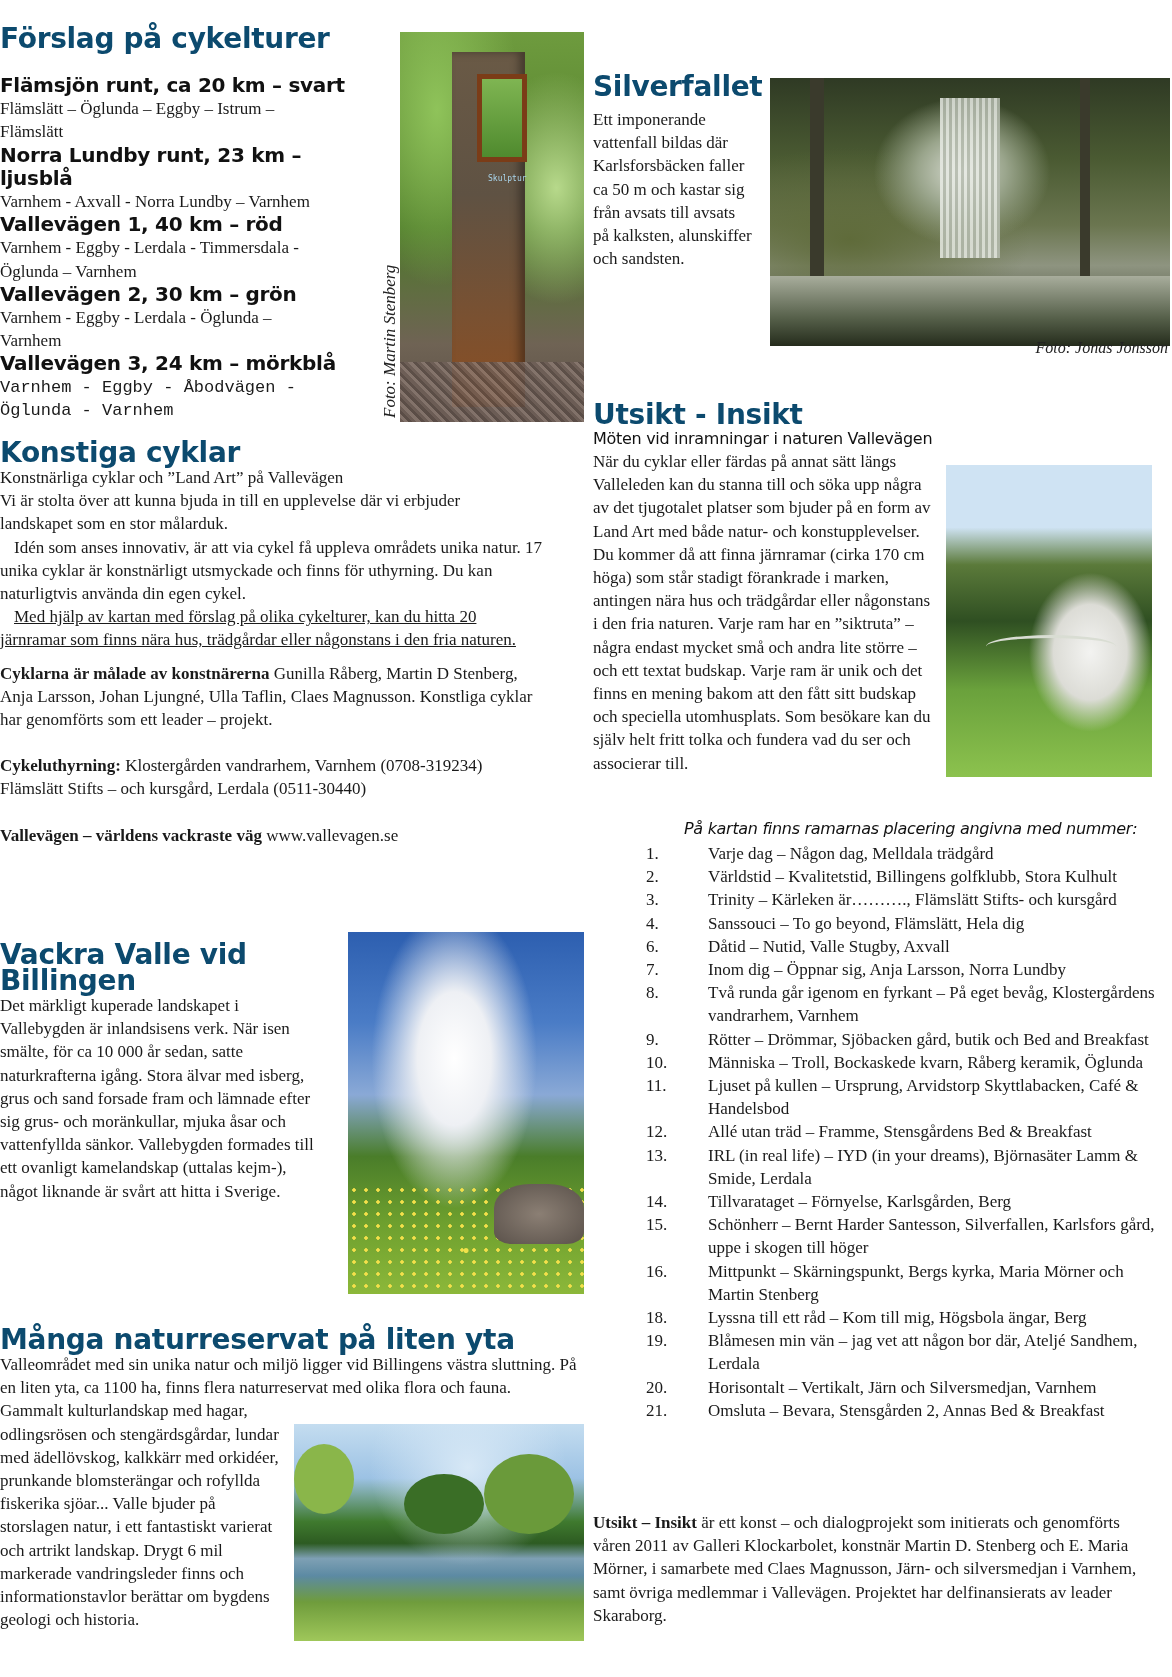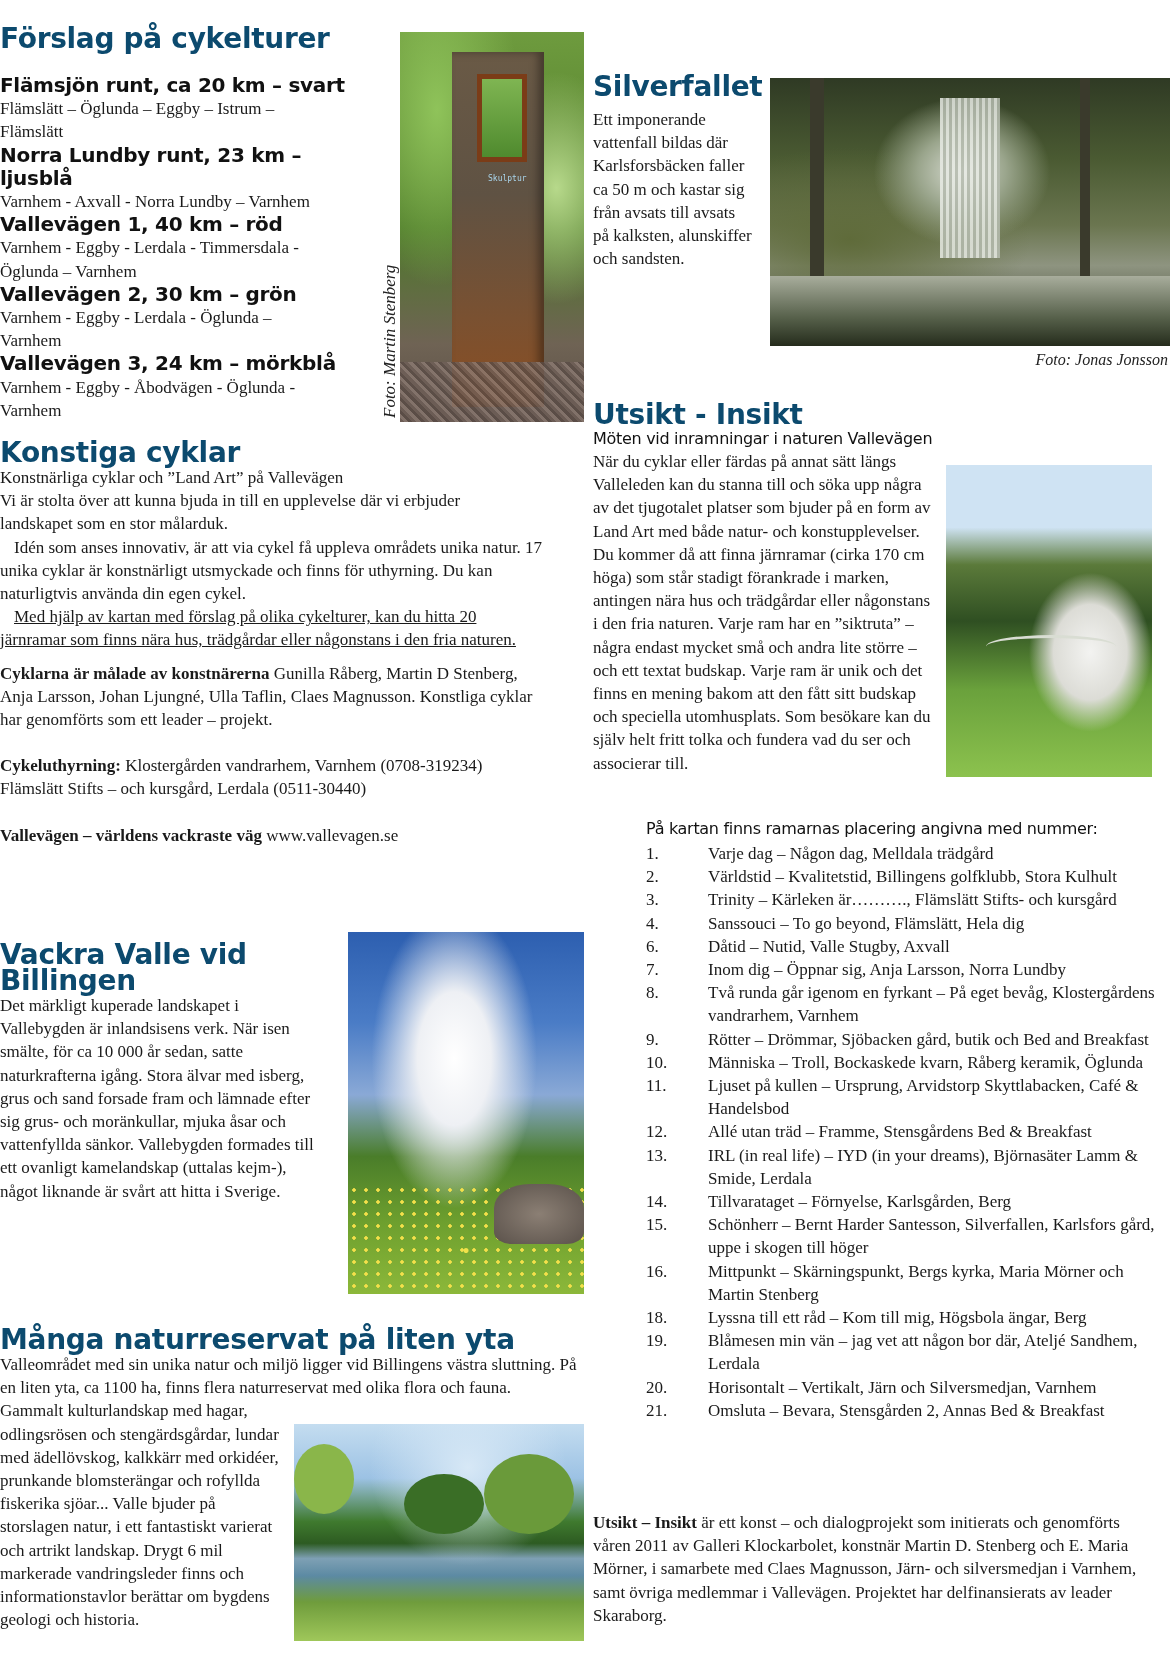--- a/index.html
+++ b/index.html
@@ -14,21 +14,21 @@
   b { font-weight:bold; }
   .caption { font-style:italic; font-size:16px; color:#222; }
   .photo { position:absolute; overflow:hidden; }
 
   
   #photo-sculpture { left:400px; top:32px; width:184px; height:390px;
     background:
       radial-gradient(ellipse at 20% 20%, #8fc35a 0%, transparent 40%),
       radial-gradient(ellipse at 85% 40%, #b7d98b 0%, transparent 35%),
       linear-gradient(180deg, #6e9b3e 0%, #4e7a2a 50%, #6f6354 80%, #5a4e46 100%); }
-  #photo-sculpture .slab { position:absolute; left:52px; top:20px; width:92px; height:355px;
+  #photo-sculpture .slab { position:absolute; left:52px; top:20px; width:73px; height:355px;
     background:linear-gradient(180deg,#6a5a46 0%, #5f5243 40%, #7a5131 75%, #8b4e22 100%);
     box-shadow: inset -6px 0 8px rgba(0,0,0,0.35); }
   #photo-sculpture .slab .window { position:absolute; left:25px; top:22px; width:40px; height:78px;
     border:5px solid #7b3c17; background:linear-gradient(180deg,#7fb552,#4f8a2e); }
   #photo-sculpture .slab .label { position:absolute; left:36px; top:115px; font-family:"DejaVu Sans Mono", monospace; font-size:8px; color:#a9d4ea; }
   #photo-sculpture .gravel { position:absolute; left:0; bottom:0; width:100%; height:60px;
     background:repeating-linear-gradient(45deg,#6f5f58 0 3px,#8b7a72 3px 6px,#5a4c46 6px 9px); opacity:0.8; }
 
   
   #photo-waterfall { left:770px; top:78px; width:400px; height:268px;
@@ -92,21 +92,21 @@
   <div>
     <div class="h2">Vallevägen 1, 40 km – röd</div>
     <p style="width:345px;">Varnhem - Eggby - Lerdala - Timmersdala - Öglunda – Varnhem</p>
   </div>
   <div>
     <div class="h2">Vallevägen 2, 30 km – grön</div>
     <p style="width:320px;">Varnhem - Eggby - Lerdala - Öglunda – Varnhem</p>
   </div>
   <div>
     <div class="h2">Vallevägen 3, 24 km – mörkblå</div>
-    <p style="width:345px;">Varnhem - Eggby - Åbodvägen - Öglunda - Varnhem</p>
+    <p style="width:345px;font-family:Liberation Mono, monospace;">Varnhem - Eggby - Åbodvägen - Öglunda - Varnhem</p>
   </div>
 </div>
 
 <div class="photo" id="photo-sculpture">
   <div class="slab">
     <div class="window"></div>
     <div class="label">Skulptur</div>
   </div>
   <div class="gravel"></div>
 </div>
@@ -150,33 +150,33 @@
   <div class="h1">Silverfallet</div>
   <p style="width:160px;margin-top:8px;">Ett imponerande vattenfall bildas där Karlsforsbäcken faller ca 50 m och kastar sig från avsats till avsats på kalksten, alunskiffer och sandsten.</p>
 </div>
 
 <div class="photo" id="photo-waterfall">
   <div class="trunk" style="left:40px;"></div>
   <div class="trunk" style="left:310px; width:10px;"></div>
   <div class="fall"></div>
   <div class="pool"></div>
 </div>
-<div class="abs caption" style="right:4px; top:348px;">Foto: Jonas Jonsson</div>
+<div class="abs caption" style="right:4px; top:336px;">Foto: Jonas Jonsson</div>
 
 <div class="abs" style="left:593px; top:402px; width:580px;">
   <div class="h1">Utsikt - Insikt</div>
   <div class="sub">Möten vid inramningar i naturen Vallevägen</div>
   <p style="width:340px;">När du cyklar eller färdas på annat sätt längs Valleleden kan du stanna till och söka upp några av det tjugotalet platser som bjuder på en form av Land Art med både natur- och konstupplevelser. Du kommer då att finna järnramar (cirka 170 cm höga) som står stadigt förankrade i marken, antingen nära hus och trädgårdar eller någonstans i den fria naturen. Varje ram har en ”siktruta” – några endast mycket små och andra lite större – och ett textat budskap. Varje ram är unik och det finns en mening bakom att den fått sitt budskap och speciella utomhusplats. Som besökare kan du själv helt fritt tolka och fundera vad du ser och associerar till.</p>
 </div>
 
 <div class="photo" id="photo-blossom">
   <div class="road"></div>
 </div>
 
-<div class="abs sub" style="left:646px; top:818px;">På kartan finns ramarnas placering angivna med nummer:</div>
+<div class="abs sub" style="left:684px; top:818px;font-style:italic;">På kartan finns ramarnas placering angivna med nummer:</div>
 <div class="list">
   <div class="list-row">
       <span class="num">1.</span>
       <span class="txt">Varje dag – Någon dag, Melldala trädgård</span>
     </div>
   <div class="list-row">
       <span class="num">2.</span>
       <span class="txt">Världstid – Kvalitetstid, Billingens golfklubb, Stora Kulhult</span>
     </div>
   <div class="list-row">

